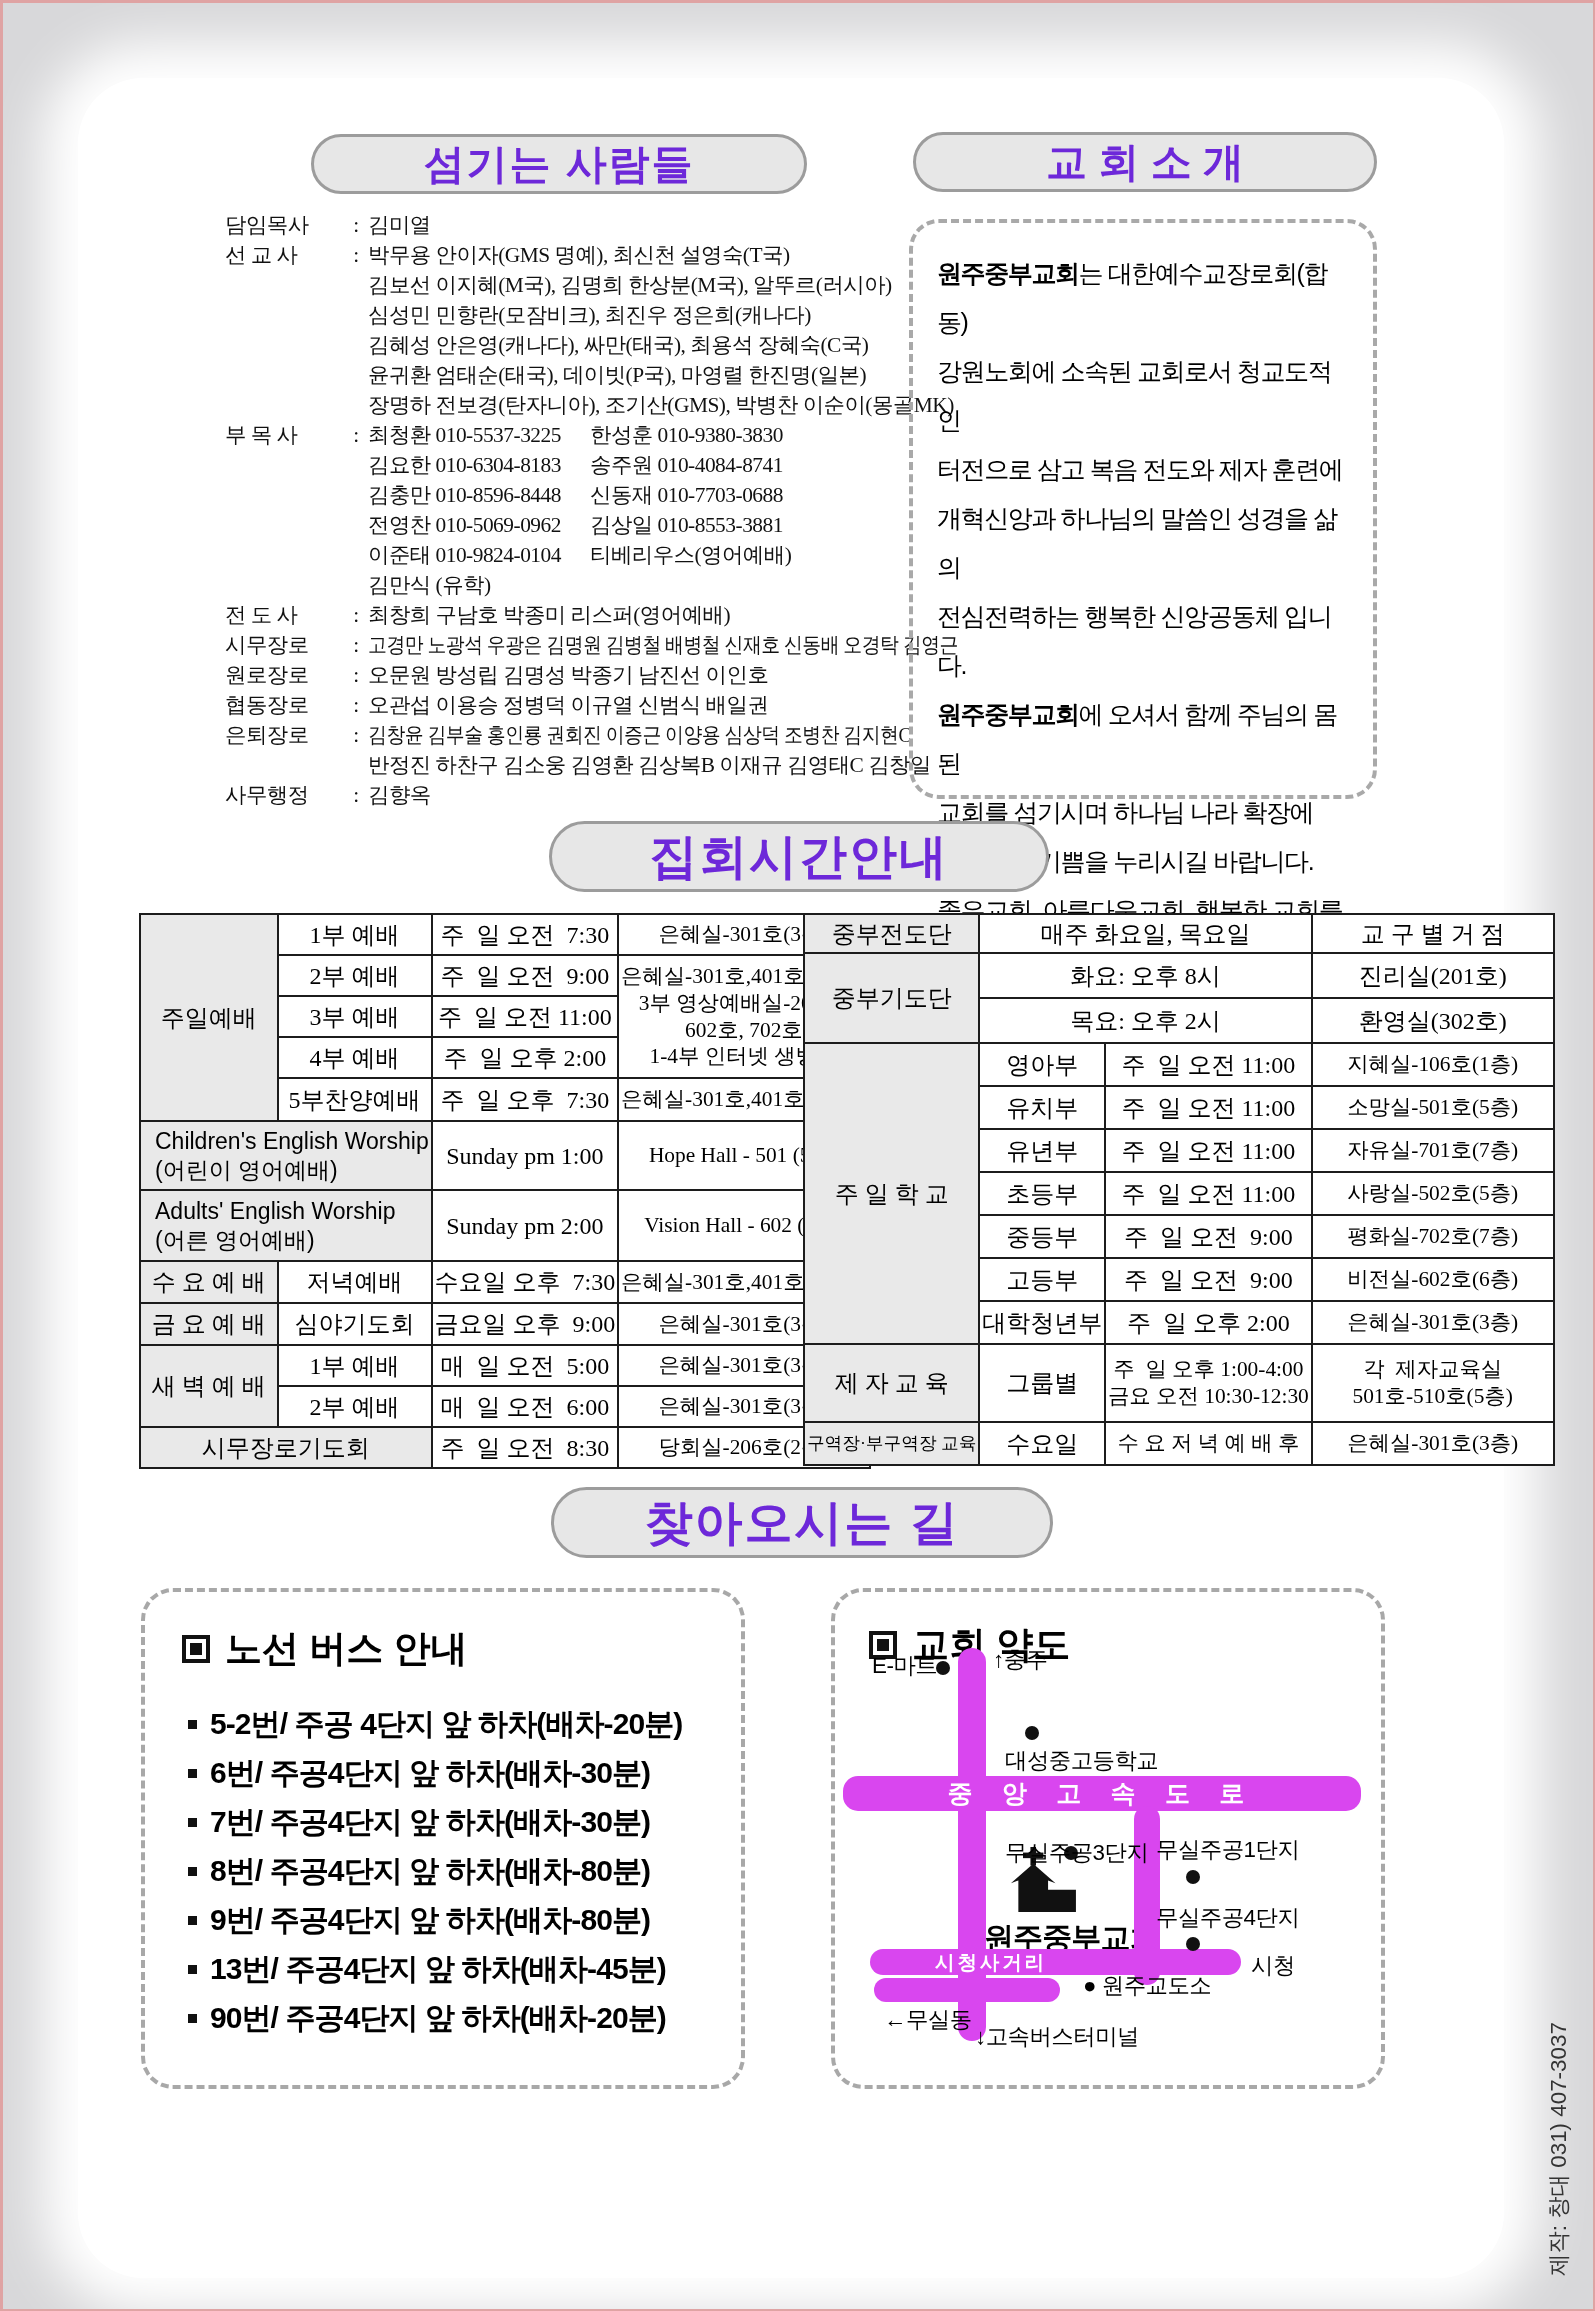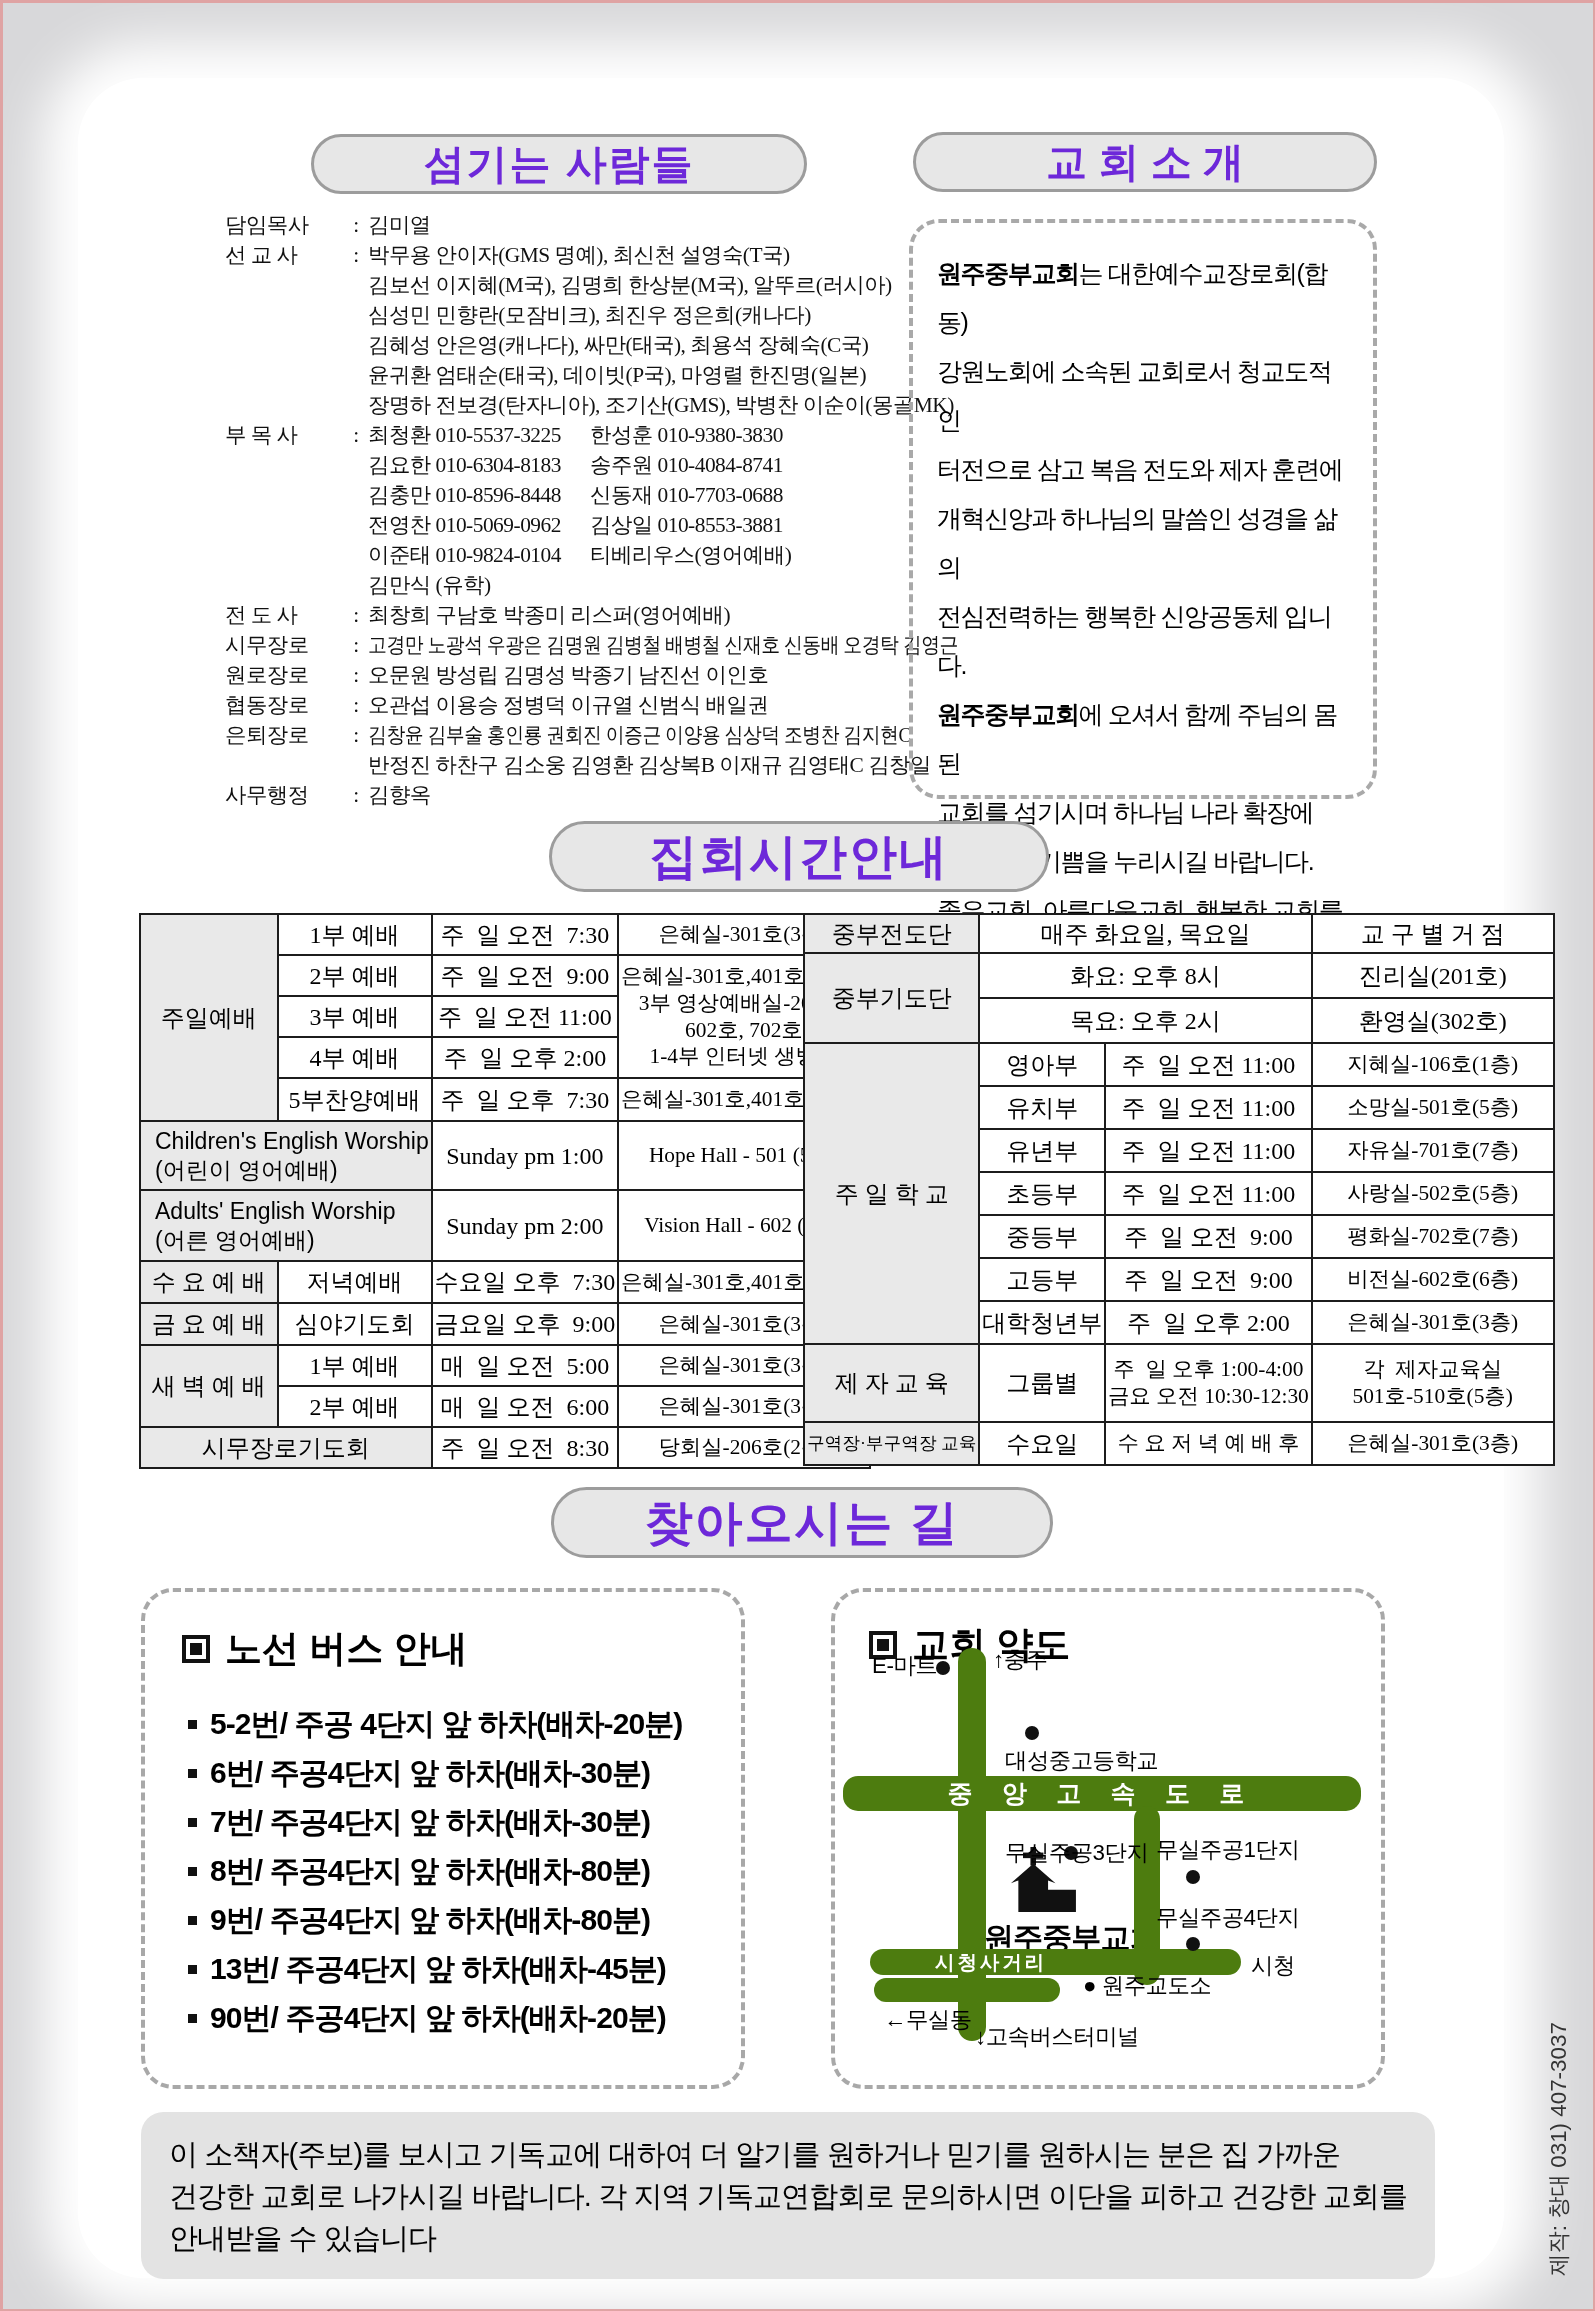--- a/index.html
+++ b/index.html
@@ -55,21 +55,21 @@
   .sq-icon { display:inline-block; width:28px; height:28px; border:4.7px solid #111;
              margin-right:15px; position:relative; background:#fff; flex:0 0 auto; }
   .sq-icon::after { content:""; position:absolute; inset:3.7px; background:#111; }
   #bus-items { margin-top:26px; }
   .bus-item { display:flex; align-items:center; height:49px; font-size:30px; font-weight:600;
               letter-spacing:-0.9px; color:#000; }
   .bus-bullet { width:9.3px; height:9.3px; background:#111; margin:0 13px 0 5.6px; flex:0 0 auto; }
 
   
   #map-canvas { position:absolute; inset:0; }
-  .road { position:absolute; background:#4d7c0f; border-radius:15px; }
+  .road { position:absolute; background:#d946ef; border-radius:15px; }
   .road-label { position:absolute; color:#fff; font-weight:bold; white-space:pre; }
   .road-label.hwy { width:100%; text-align:center; font-size:25px; letter-spacing:11.2px; }
   .road-label.st  { left:65px; font-size:19.6px; letter-spacing:2.8px; }
   .poi-dot { position:absolute; width:14px; height:14px; border-radius:50%; background:#111; }
   .map-label { position:absolute; font-size:22.4px; color:#000; white-space:pre; letter-spacing:-0.5px; }
   #church-icon { position:absolute; left:172px; top:255px; }
   #church-label { position:absolute; left:149px; top:326px; font-size:30px; font-weight:bold;
                   letter-spacing:-0.9px; }
 
   
@@ -517,21 +517,16 @@
         <div class="map-label" style="left: 170px; top: 204px; margin-top: 41px;">무실주공3단지</div>
         <div class="map-label" style="left: 321px; top: 242px;">무실주공1단지</div>
         <div class="map-label" style="left: 321px; top: 310px;">무실주공4단지</div>
         <div class="map-label" style="left: 416px; top: 358px;">시청</div>
         <div class="map-label" style="left: 248px; top: 378px;">● 원주교도소</div>
         <div class="map-label" style="left: 41px; top: 412px; margin-left: 8px;">←무실동</div>
         <div class="map-label" style="left: 140px; top: 429px;">↓고속버스터미널</div>
       </div>
   </div>
 
-  <div id="notice">
-      <div class="notice-line">이 소책자(주보)를 보시고 기독교에 대하여 더 알기를 원하거나 믿기를 원하시는 분은 집 가까운</div>
-      <div class="notice-line">건강한 교회로 나가시길 바랍니다. 각 지역 기독교연합회로 문의하시면 이단을 피하고 건강한 교회를</div>
-      <div class="notice-line">안내받을 수 있습니다</div>
-    </div>
 
   <div id="producer">제작: 창대 031) 407-3037</div>
 </div>
 
 
 </body></html>

